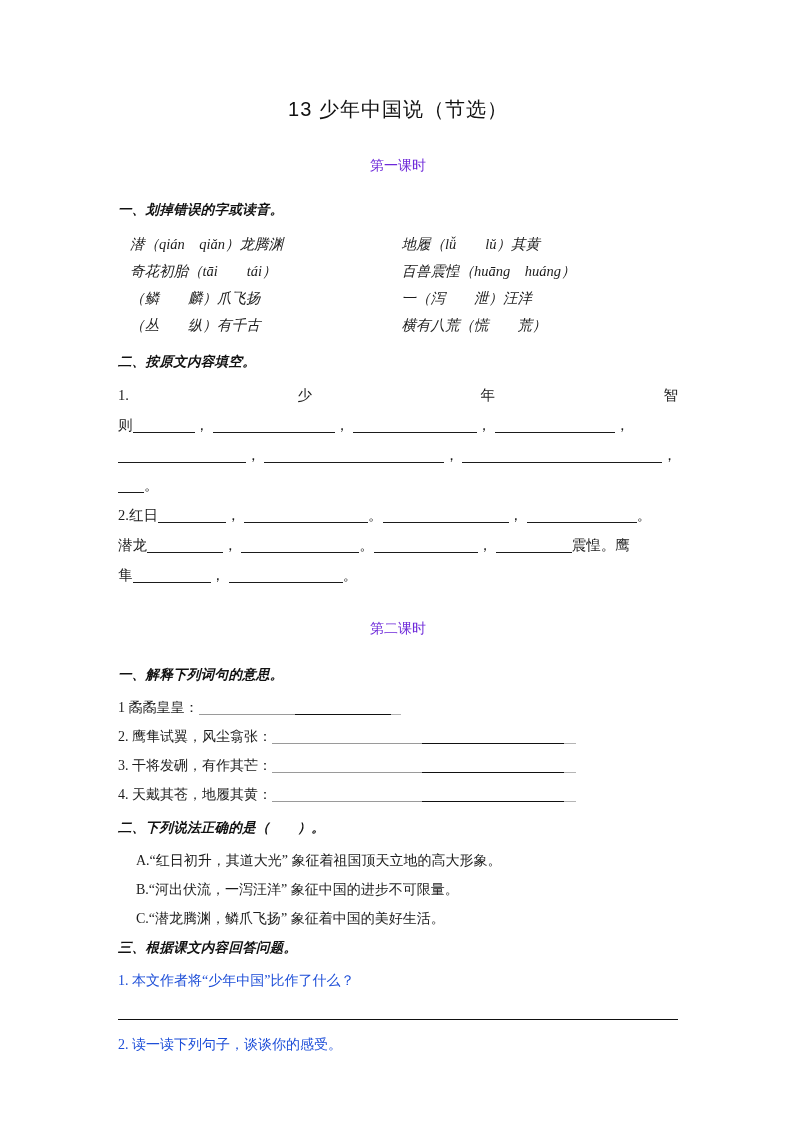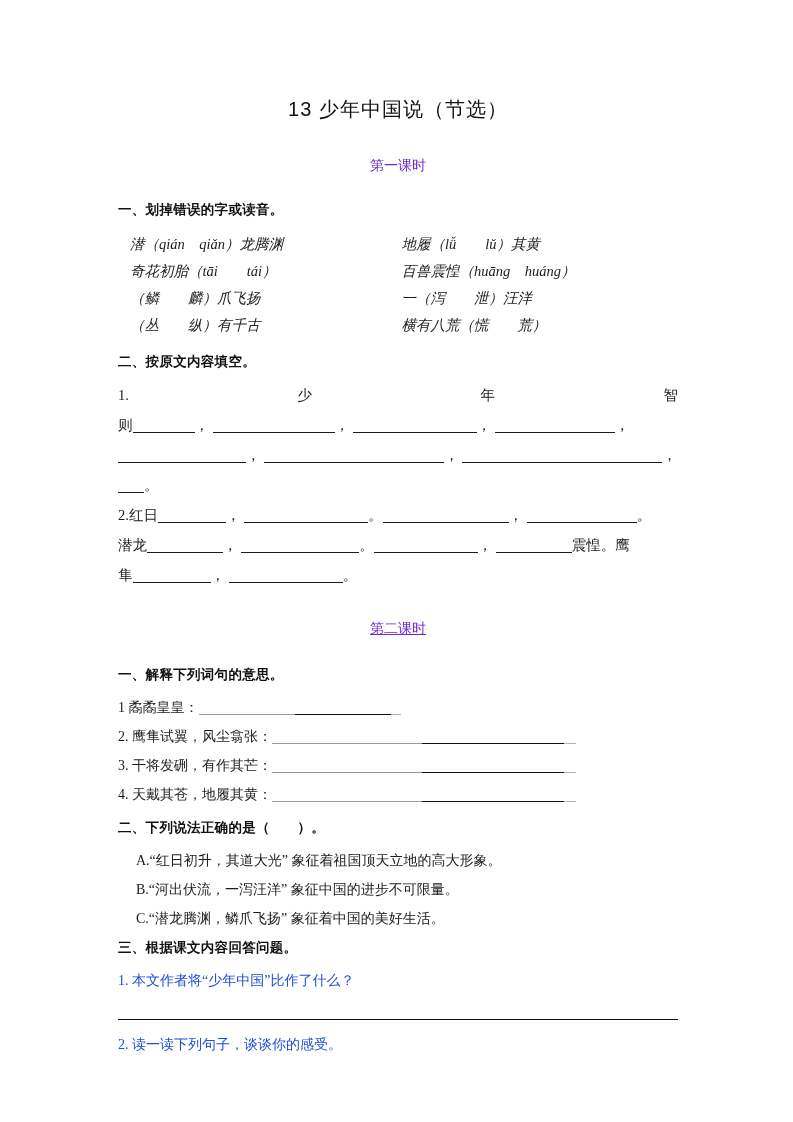--- a/index.html
+++ b/index.html
@@ -45,31 +45,31 @@
     font-family: "Liberation Sans", "DejaVu Sans", sans-serif;
     font-size: 14px;
     text-align: center;
     margin: 0 0 26px 0;
     color: #6d28d9;
     font-weight: 400;
   }
   .lesson-title.second {
     margin-top: 30px;
     margin-bottom: 28px;
-    text-decoration: underline;
   }
 
   
   .sec-heading {
     font-family: "Liberation Sans", "DejaVu Sans", sans-serif;
     font-size: 13.5px;
     font-weight: bold;
     color: #111;
     margin: 0 0 12px 0;
     letter-spacing: 0.3px;
+    font-style: italic;
   }
   .sec-heading.tight { margin-bottom: 9px; }
 
   
   .pinyin-grid {
     width: 100%;
     border-collapse: collapse;
     margin: 3px 0 14px 0;
     font-style: italic;
   }

